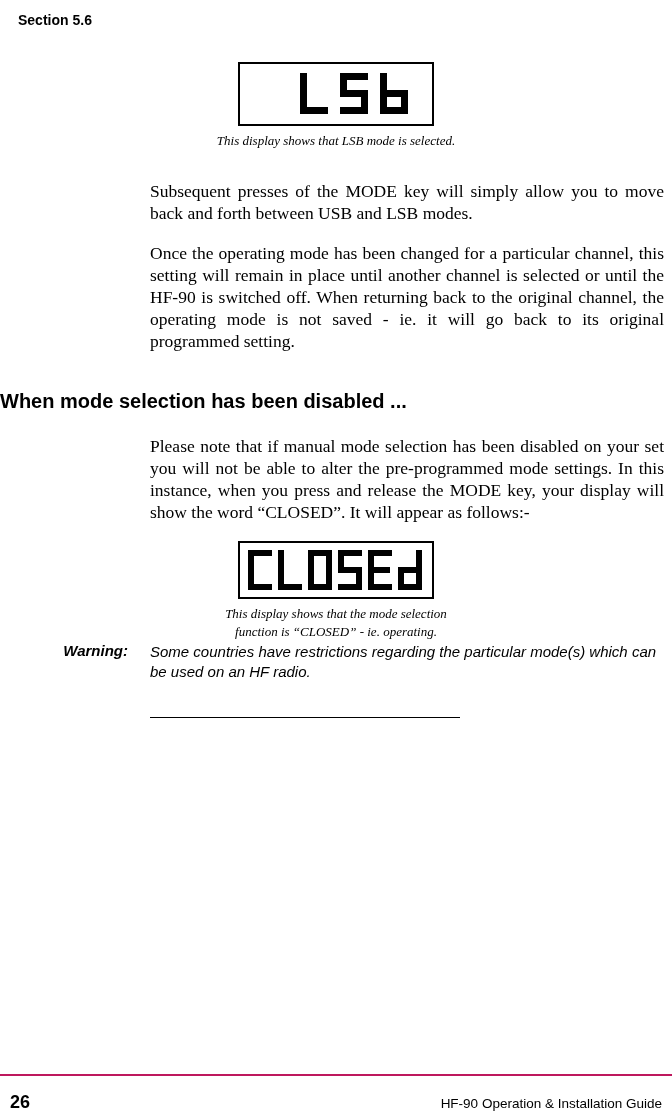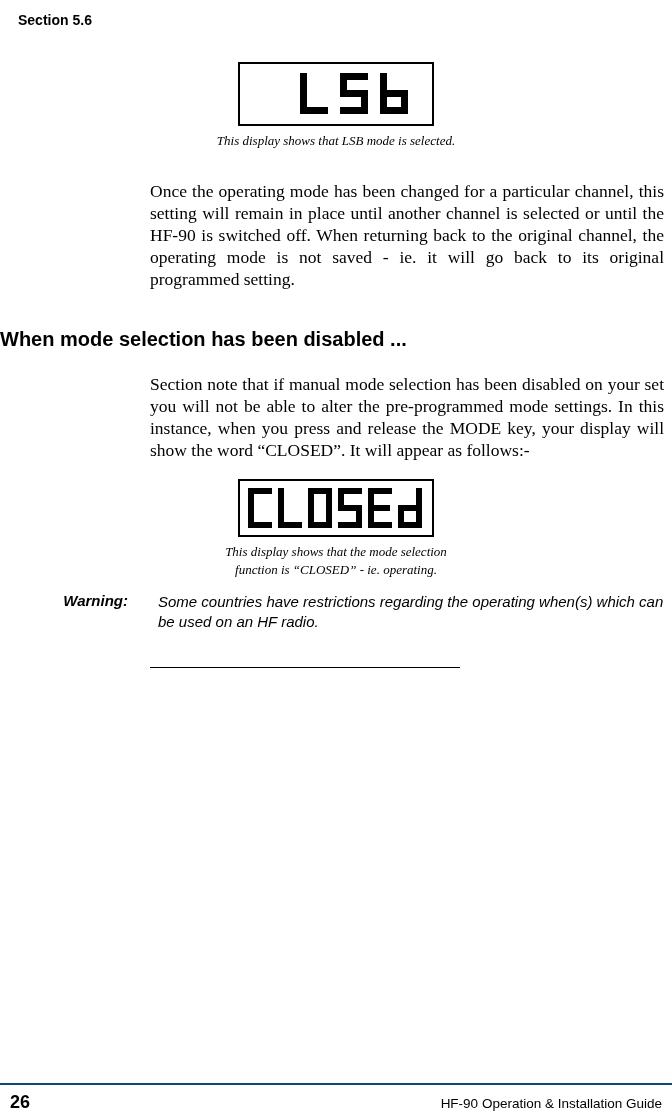--- a/index.html
+++ b/index.html
@@ -6,25 +6,25 @@
   html, body { width: 672px; height: 1119px; background: #fff; font-family: "Times New Roman", Times, serif; color: #000; }
   .page { position: relative; width: 672px; height: 1119px; padding: 0; }
   .section-label { position: absolute; top: 12px; left: 18px; font-family: Arial, Helvetica, sans-serif; font-weight: bold; font-size: 14px; }
   .content { position: absolute; top: 62px; left: 0; right: 0; }
   .lcd-box { width: 196px; height: 64px; border: 2px solid #000; margin: 0 auto 6px auto; display: flex; align-items: center; justify-content: flex-end; padding-right: 6px; background: #fff; }
   .lcd-text svg { display: block; }
   .caption { font-style: italic; font-size: 13px; text-align: center; margin: 4px auto 0 auto; line-height: 1.35; }
   .para-block { margin-left: 150px; margin-right: 8px; font-size: 17.5px; line-height: 1.26; text-align: justify; }
   .para-block p { margin-bottom: 18px; }
   .heading { font-family: Arial, Helvetica, sans-serif; font-weight: bold; font-size: 20px; margin: 38px 0 22px 0; }
-  .warning-row { display: flex; margin-top: 14px; gap: 8px; }
+  .warning-row { display: flex; margin-top: 2px; }
   .warning-label { flex: 0 0 150px; font-family: Arial, Helvetica, sans-serif; font-style: italic; font-weight: bold; font-size: 15px; text-align: right; padding-right: 22px; padding-left: 10px; }
   .warning-text { flex: 1; font-family: Arial, Helvetica, sans-serif; font-style: italic; font-size: 15px; line-height: 1.3; margin-right: 8px; }
   .divider { border: none; border-top: 1.5px solid #000; width: 310px; margin: 36px 0 0 150px; }
-  .footer { position: absolute; bottom: 0; left: 0; right: 0; border-top: 2px solid #0c4a6e; height: 36px; }
+  .footer { position: absolute; bottom: 0; left: 0; right: 0; border-top: 2px solid #be185d; height: 45px; }
   .page-num { position: absolute; left: 10px; bottom: 6px; font-family: Arial, Helvetica, sans-serif; font-weight: bold; font-size: 18px; }
   .guide-name { position: absolute; right: 10px; bottom: 8px; font-family: Arial, Helvetica, sans-serif; font-size: 13.5px; margin-top: 48px; }
 </style>
 </head>
 <body>
 
 <div class="page">
 
   <div class="section-label">Section 5.6</div>
 
@@ -48,27 +48,28 @@
             <rect x="84" y="21" width="28" height="7"></rect>
             <rect x="105" y="24" width="7" height="17"></rect>
             <rect x="84" y="38" width="28" height="7"></rect>
           </g>
         </svg>
       </span>
     </div>
     <div class="caption">This display shows that LSB mode is selected.</div>
 
     <div class="para-block" style="margin-top:30px;">
+      <p>Subsequent presses of the MODE key will simply allow you to move back and forth between USB and LSB modes.</p>
       <p>Once the operating mode has been changed for a particular channel, this setting will remain in place until another channel is selected or until the HF-90 is switched off.  When returning back to the original channel, the operating mode is not saved - ie. it will go back to its original programmed setting.</p>
     </div>
 
     <div class="heading">When mode selection has been disabled ...</div>
 
     <div class="para-block">
-      <p>Section note that if manual mode selection has been disabled on your set you will not be able to alter the pre-programmed mode settings.  In this instance, when you press and release the MODE key, your display will show the word “CLOSED”.  It will appear as follows:-</p>
+      <p>Please note that if manual mode selection has been disabled on your set you will not be able to alter the pre-programmed mode settings.  In this instance, when you press and release the MODE key, your display will show the word “CLOSED”.  It will appear as follows:-</p>
     </div>
 
     <div class="lcd-box" style="width:196px;height:58px;justify-content:center;padding-right:0;margin-top:10px;">
       <span class="lcd-text">
         <svg width="180" height="44" viewBox="0 0 180 44">
           <g fill="#000">
 
             <rect x="2" y="2" width="24" height="6"></rect>
             <rect x="2" y="2" width="6" height="40"></rect>
             <rect x="2" y="36" width="24" height="6"></rect>
@@ -99,21 +100,21 @@
           </g>
         </svg>
       </span>
     </div>
     <div class="caption" style="">This display shows that the mode selection</div>
     <div class="caption" style="margin-top:0;">function is “CLOSED” - ie. operating.</div>
 
 
     <div class="warning-row">
       <div class="warning-label">Warning:</div>
-      <div class="warning-text">Some countries have restrictions regarding the operating when(s) which can be used on an HF radio.</div>
+      <div class="warning-text">Some countries have restrictions regarding the particular mode(s) which can be used on an HF radio.</div>
     </div>
 
     <hr class="divider">
 
   </div>
 
   <div class="footer">
     <div class="page-num">26</div>
     <div class="guide-name">HF-90 Operation &amp; Installation Guide</div>
   </div>

